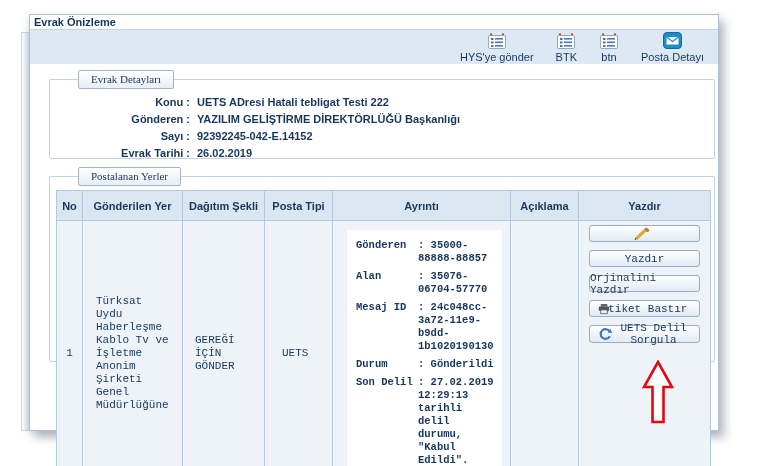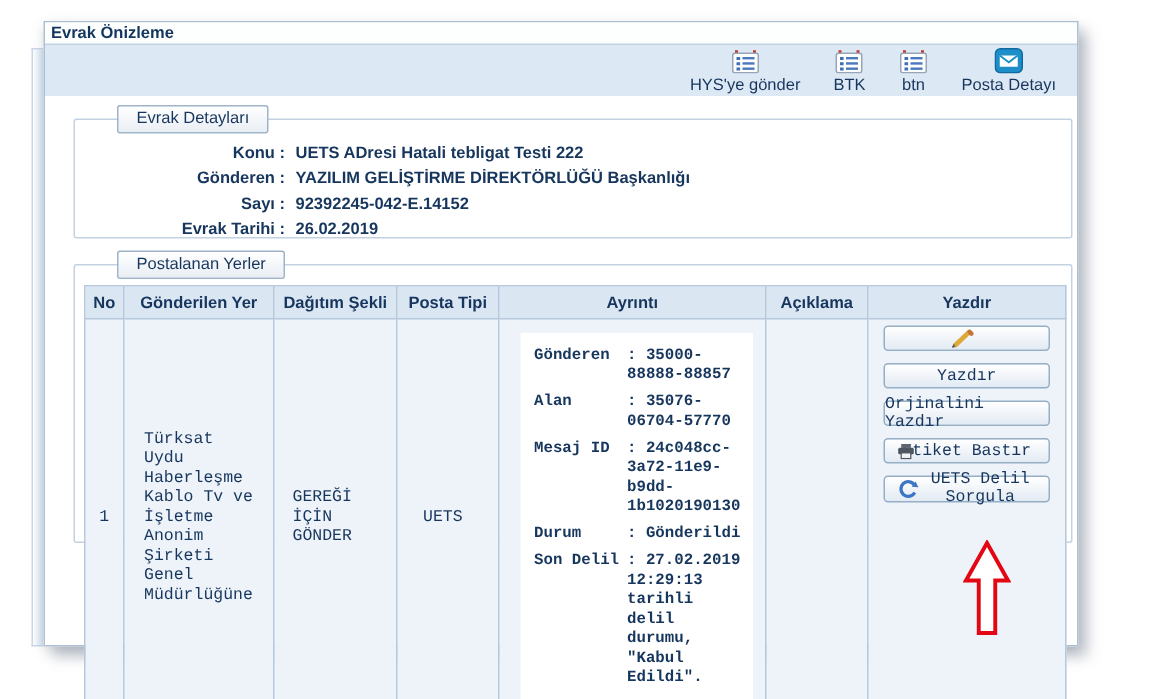--- a/index.html
+++ b/index.html
@@ -23,34 +23,34 @@
     align-items:center; gap:22px; padding-right:14px; }
   .tb-item { display:flex; flex-direction:column; align-items:center; gap:2px;
     font-size:11px; color:#17365d; cursor:pointer; }
   .tb-item .ic { height:17px; display:flex; align-items:flex-end; }
 
   .content { position:relative; height:354px; background:#fff; }
 
   .fieldset { position:absolute; left:19px; width:666px; border:1px solid #c3d2e2; border-radius:2px; background:#fff; }
   .legend { position:absolute; top:-10px; left:28px; padding:2px 12px 3px 12px;
     background:linear-gradient(#ffffff,#e9eef4); border:1px solid #9fb4ca; border-radius:2px;
-    font-size:11px; color:#17365d; }
+    font-size:11px; color:#17365d;font-family:Liberation Serif, serif; }
 
   .fs-detaylar { top:15px; height:80px; }
   .kv-rows { padding-top:13px; }
   .kv-row { display:flex; height:17px; align-items:center; font-size:11px; font-weight:bold; color:#17365d; }
   .kv-label { width:140px; text-align:right; margin-right:7px; }
   .kv-value { white-space:nowrap; }
 
   .fs-postalanan { top:112px; height:186px; }
 
   table.post-table { position:absolute; left:6px; top:13px; width:654px;
     border-collapse:collapse; table-layout:fixed; }
   .post-table th, .post-table td { border:1px solid #b5c8dc; font-size:11px; color:#17365d; }
-  .post-table th { height:22px; background:#dbe6f3; font-weight:bold; text-align:center; }
+  .post-table th { height:30px; background:#dbe6f3; font-weight:bold; text-align:center; }
   .post-table td { height:136px; background:#edf3f9; vertical-align:middle;font-family:Liberation Mono, monospace; }
   td.c-no { text-align:center; }
   td.c-gy div { padding:0 8px 0 13px; line-height:13px; }
   td.c-ds div { padding:0 6px 0 12px; line-height:13px; }
   td.c-pt div { padding-left:17px; }
 
   td.c-ay { vertical-align:middle; }
   .detail-box { background:#ffffff; margin:9px 8px 9px 14px; padding:9px 4px 9px 9px; }
   .d-row { display:grid; grid-template-columns:60px 1fr; column-gap:2px; margin-bottom:5px;
     font-size:10.5px; line-height:13px; color:#17365d; }

